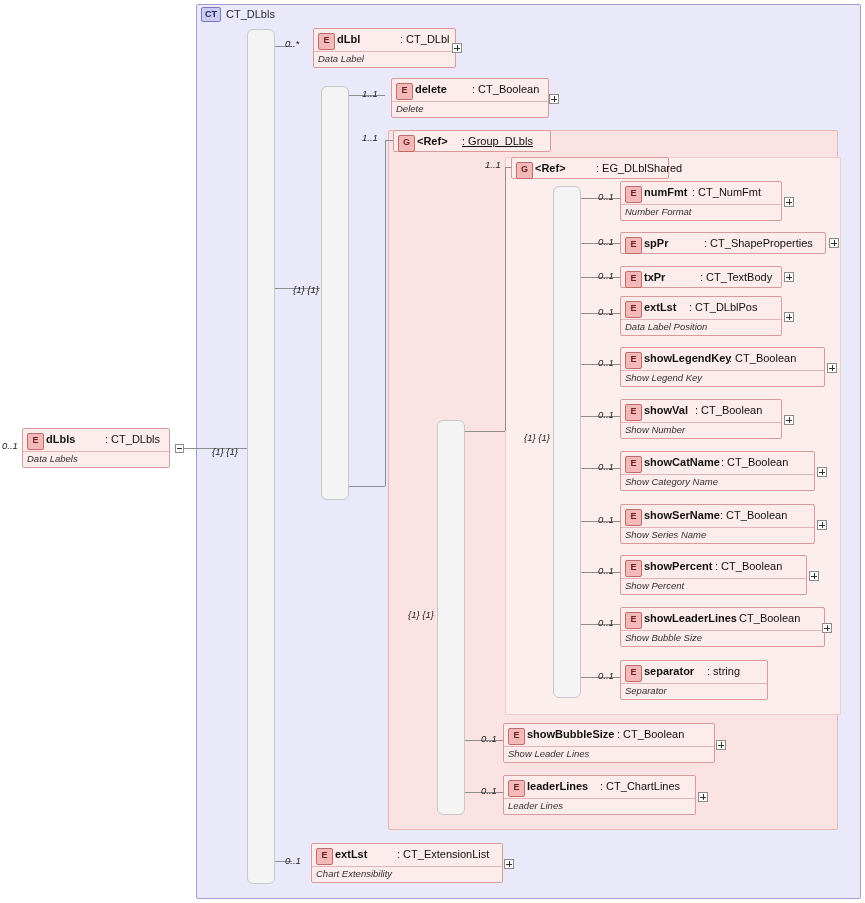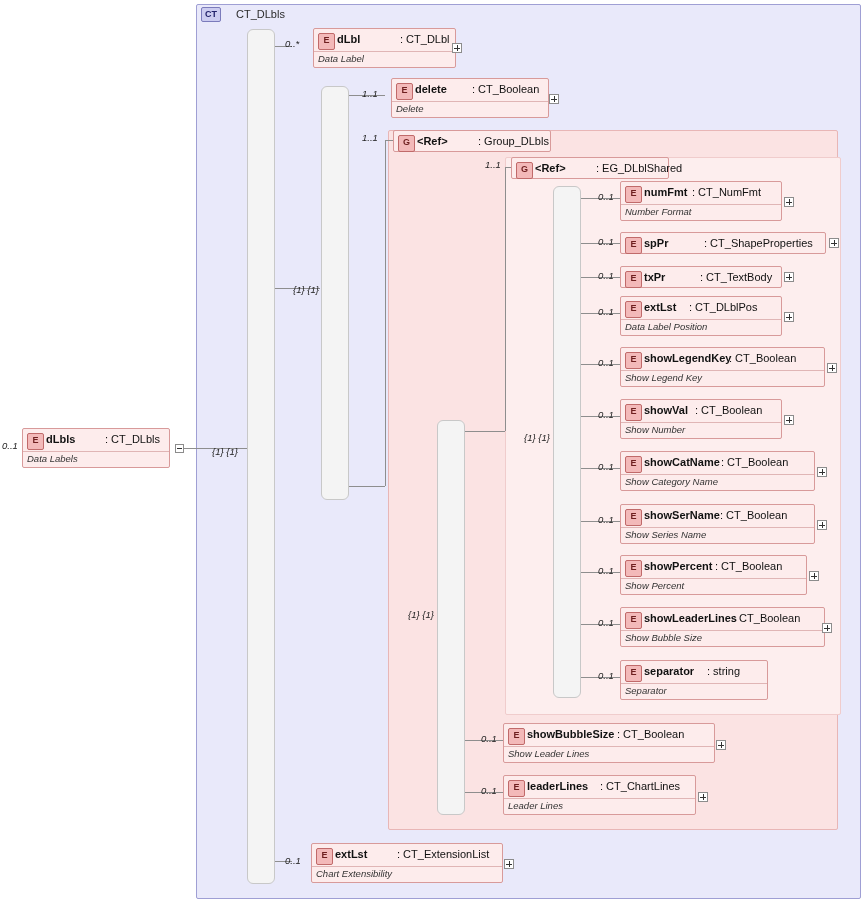--- a/index.html
+++ b/index.html
@@ -252,21 +252,21 @@
   }
 </style>
 </head>
 <body>
 
 <div class="canvas">
 
   <div class="abs panel panel-ct" style="left:196px; top:4px; width:665px; height:895px;">
   </div>
   <div class="abs badge" style="left:201px; top:7px;">CT</div>
-  <div class="abs panel-label" style="left:236px; top:8px;">CT_DLbls</div>
+  <div class="abs panel-label" style="left:226px; top:8px;">CT_DLbls</div>
 
   <div class="abs panel panel-group" style="left:388px; top:130px; width:450px; height:700px;"></div>
 
   <div class="abs panel panel-group2" style="left:505px; top:157px; width:336px; height:558px;"></div>
 
   <div class="abs occ" style="left:2px; top:440px;">0..1</div>
   <div class="node" style="left:22px; top:428px; width:148px; height:40px;">
     <div class="ebadge">E</div>
     <div class="nm">dLbls</div>
     <div class="ty" style="left:82px;">: CT_DLbls</div>
@@ -330,21 +330,21 @@
     <div class="ty" style="left:80px;">: CT_Boolean</div>
     <div class="divider"></div>
     <div class="anno">Delete</div>
   </div>
   <div class="plus" style="left:549px; top:94px;"></div>
 
   <div class="abs occ" style="left:362px; top:132px;">1..1</div>
   <div class="node noanno" style="left:393px; top:130px; width:158px; height:22px;">
     <div class="gbadge">G</div>
     <div class="nm">&lt;Ref&gt;</div>
-    <div class="ty" style="left:84px;">: Group_DLbls</div>
+    <div class="ty" style="left:68px;text-decoration:underline;">: Group_DLbls</div>
   </div>
 
   <div class="abs occ" style="left:408px; top:609px;">{1} {1}</div>
   <div class="seqicon" style="left:444px; top:605px;">
     <div class="bar"></div>
     <div class="stub s1"></div>
       <div class="stub s2"></div>
       <div class="stub s3"></div>
     <div class="spine"></div>
     <div class="dot d1"></div>

